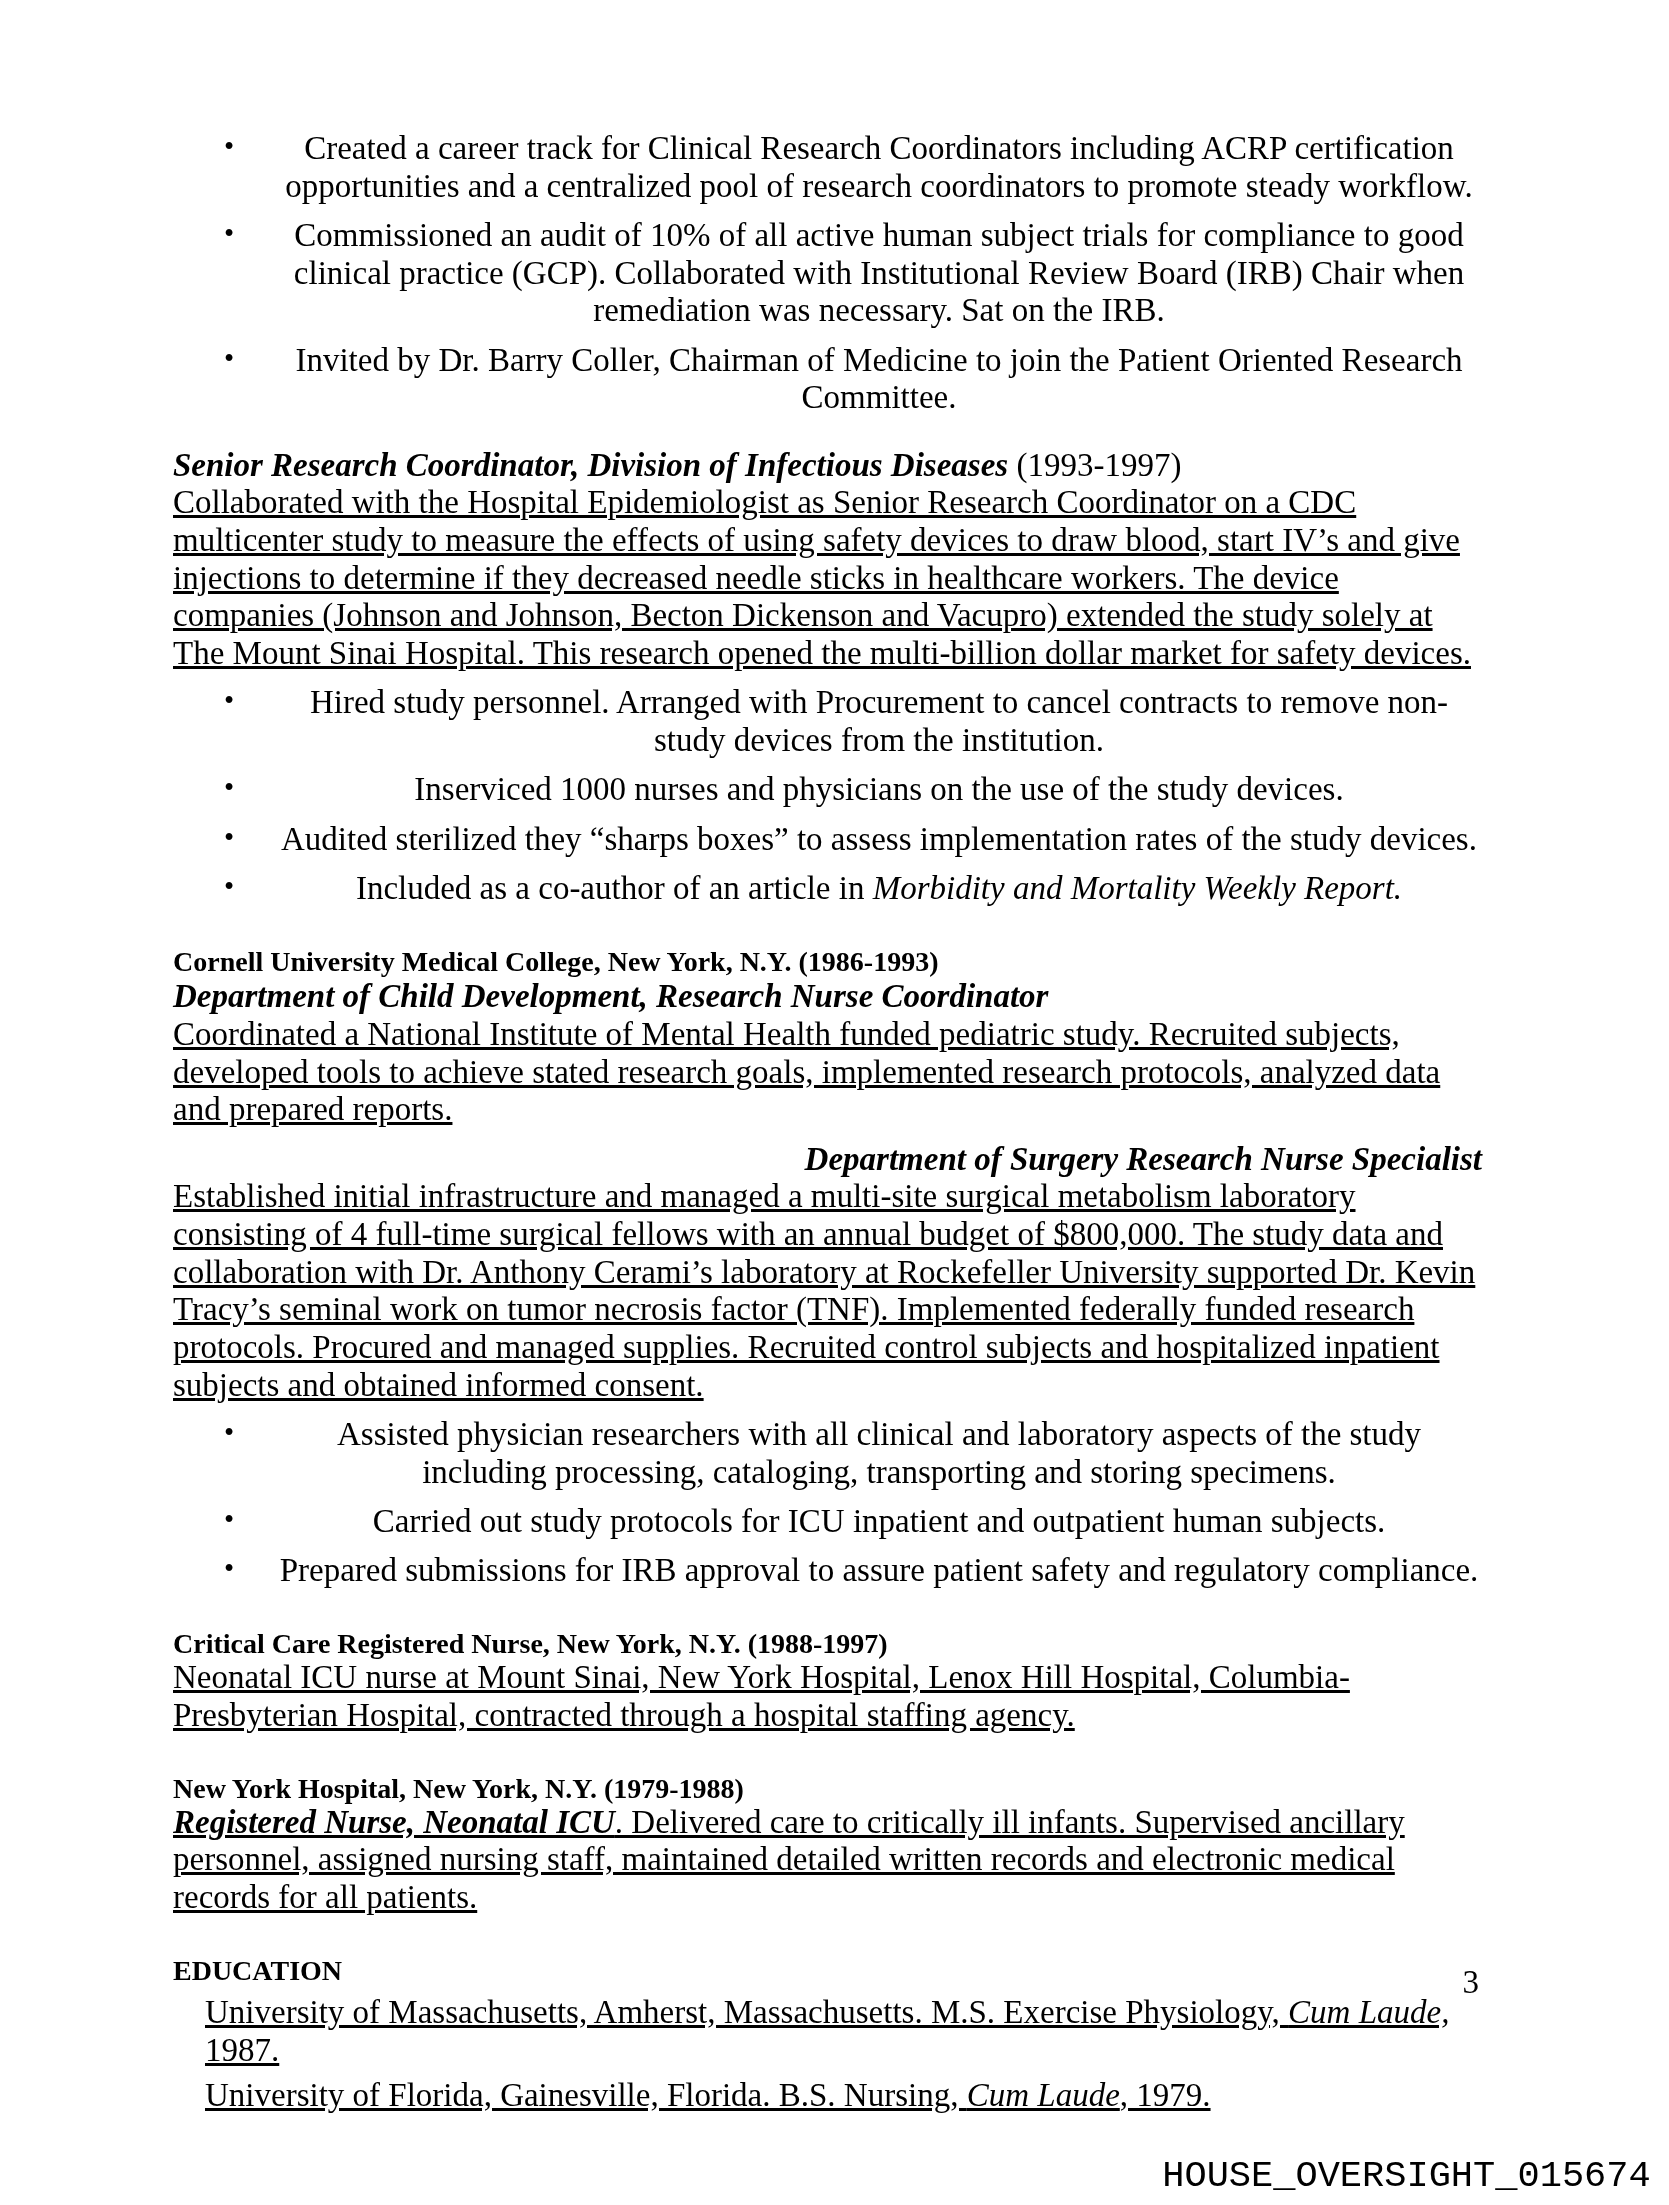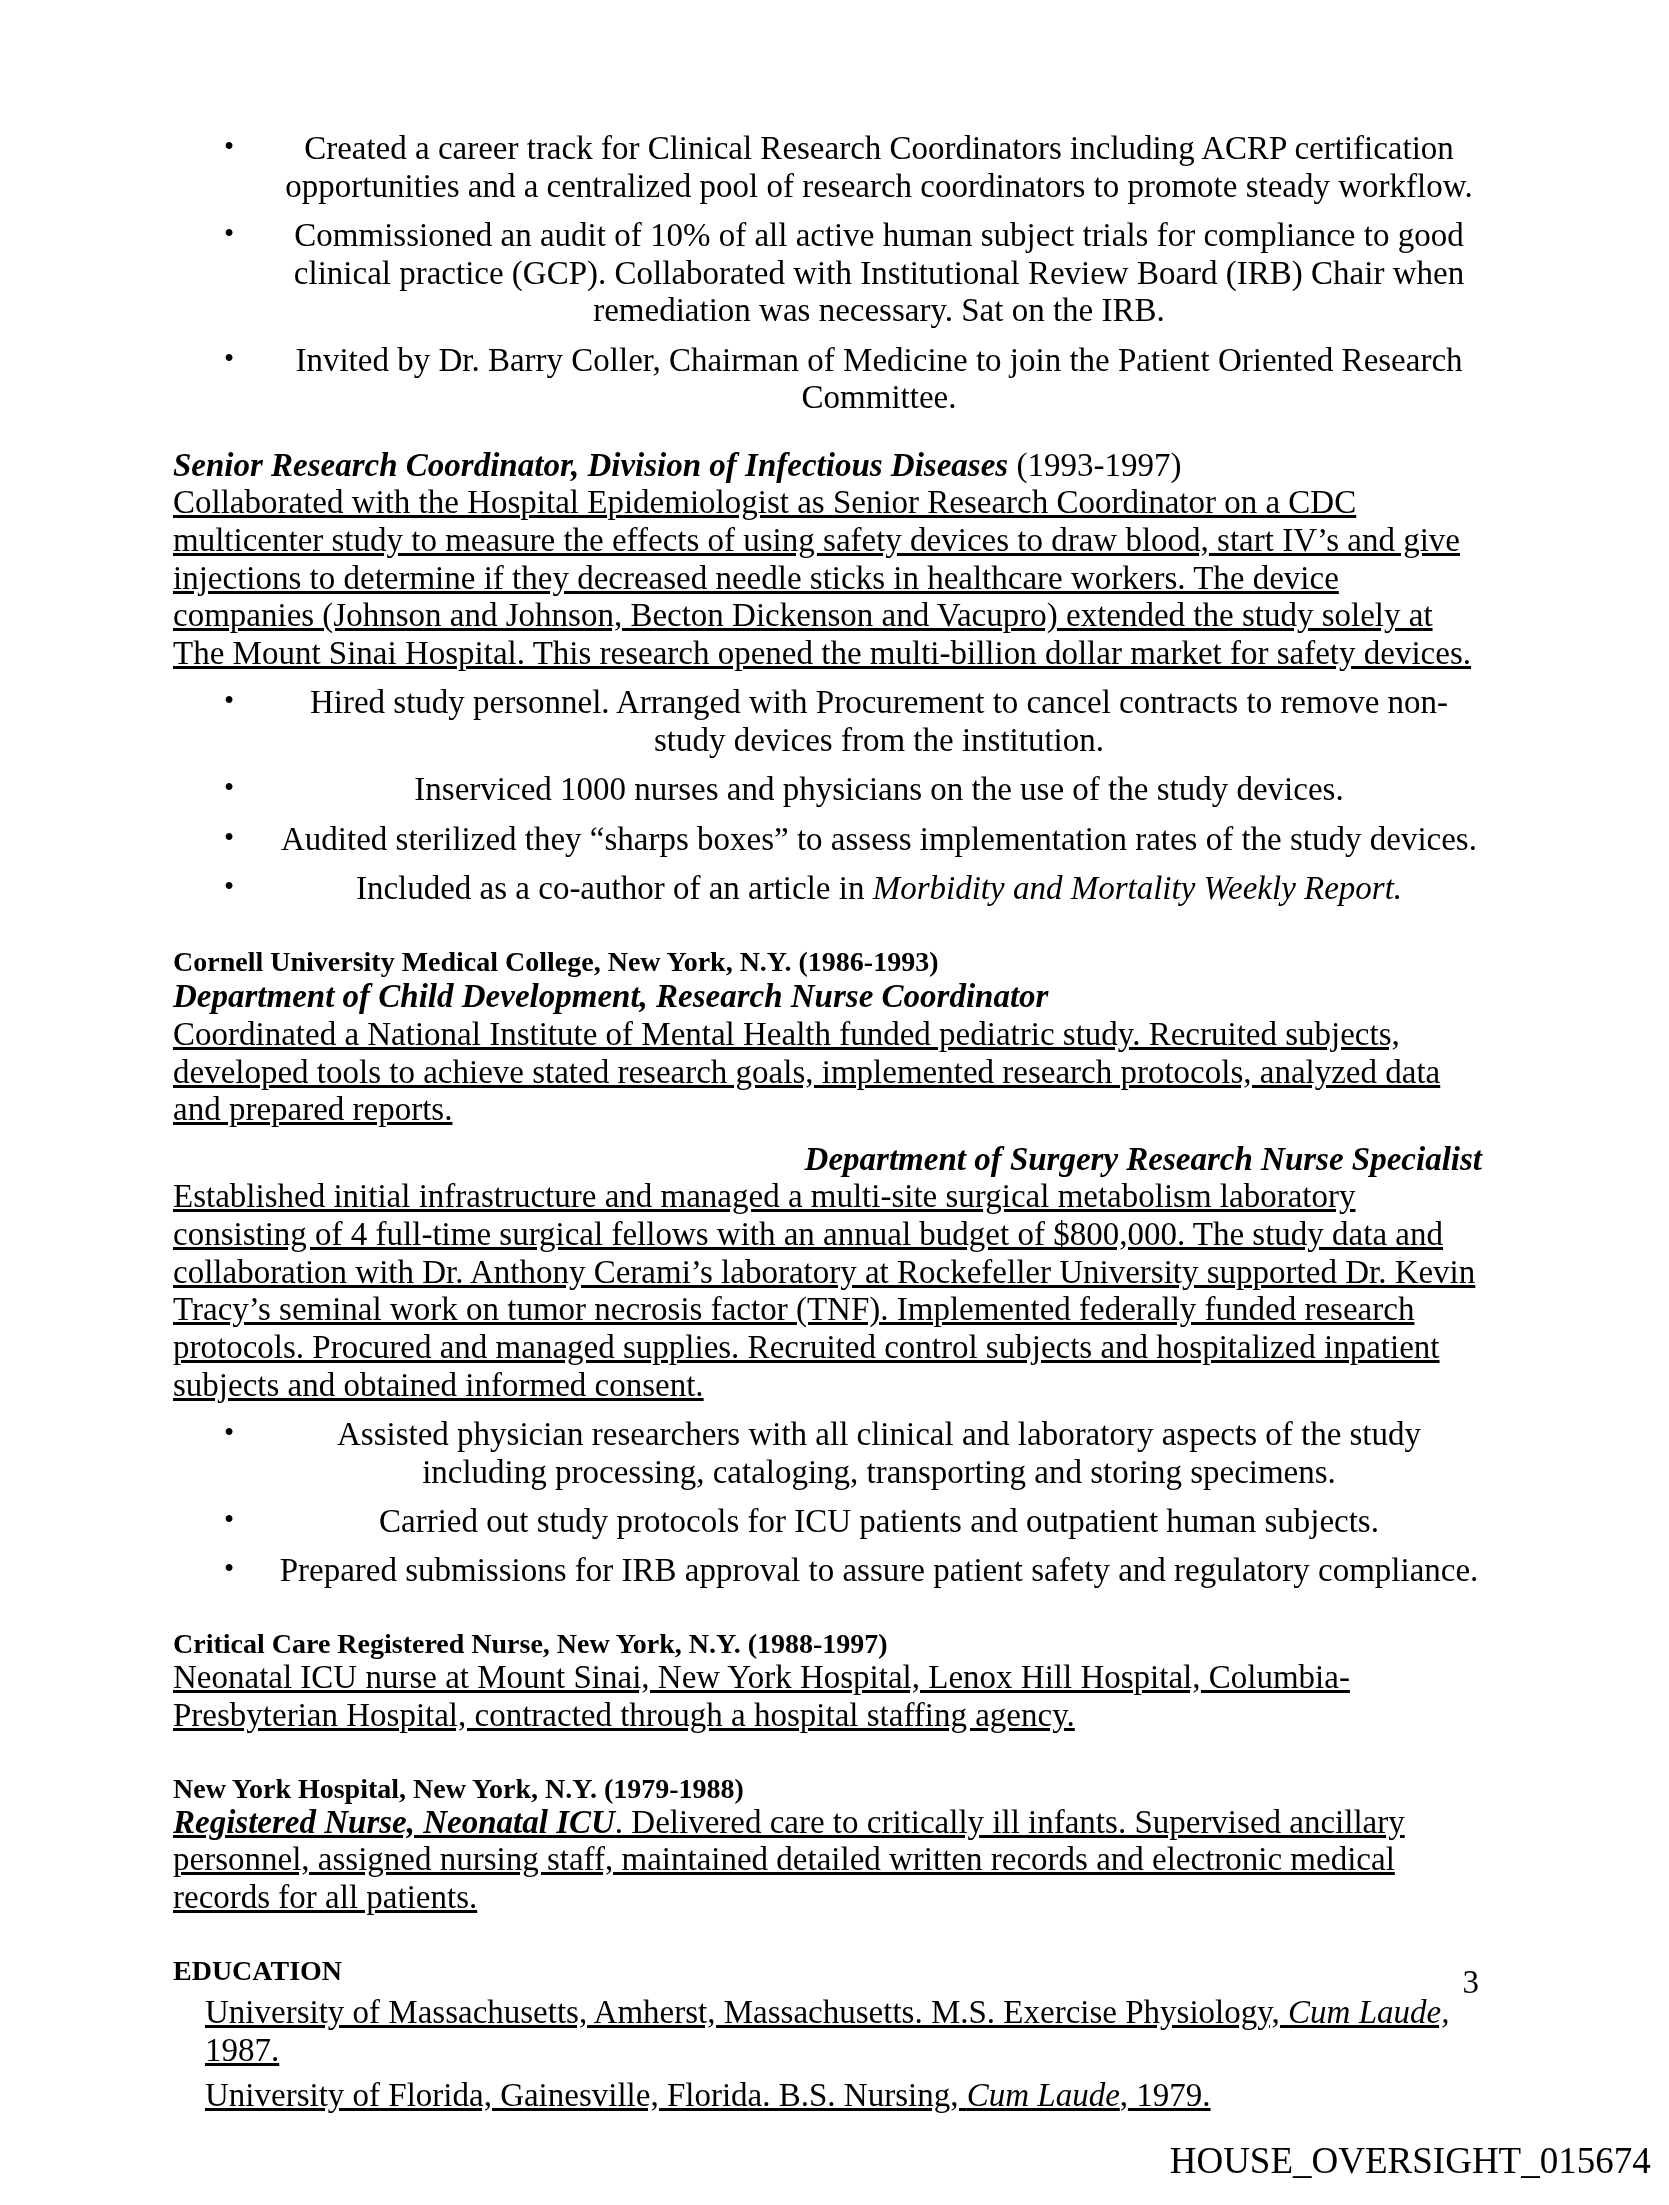--- a/index.html
+++ b/index.html
@@ -65,22 +65,22 @@
   .page-number {
     position: absolute;
     top: 1964px;
     right: 190px;
     font-size: 33px;
     font-family: "Liberation Serif", "DejaVu Serif", serif;
   }
   .footer-stamp {
     position: absolute;
     right: 18.3px;
-    bottom: 23px;
-    font-family: Liberation Serif, serif;
+    bottom: 8px;
+    font-family: Liberation Mono, monospace;
     font-size: 37px;
     letter-spacing: 0px;
   }
 </style>
 </head>
 <body>
 
 <div class="page">
   <div class="content">
 
@@ -128,21 +128,21 @@
     <div class="h-sub gap">Department of Surgery Research Nurse Specialist</div>
     <p class="para">Established initial infrastructure and managed a multi-site surgical metabolism laboratory consisting of 4 full-time surgical fellows with an annual budget of $800,000.  The study data and collaboration with Dr. Anthony Cerami’s laboratory at Rockefeller University supported Dr. Kevin Tracy’s seminal work on tumor necrosis factor (TNF).  Implemented federally funded research protocols.  Procured and managed supplies.  Recruited control subjects and hospitalized inpatient subjects and obtained informed consent.</p>
 
     <div class="bullet-group">
       <div class="bullet">
         <span class="marker">•</span>
         <span class="btext">Assisted physician researchers with all clinical and laboratory aspects of the study including processing, cataloging, transporting and storing specimens.</span>
       </div>
       <div class="bullet">
         <span class="marker">•</span>
-        <span class="btext">Carried out study protocols for ICU patients and outpatient human subjects.</span>
+        <span class="btext">Carried out study protocols for ICU inpatient and outpatient human subjects.</span>
       </div>
       <div class="bullet">
         <span class="marker">•</span>
         <span class="btext">Prepared submissions for IRB approval to assure patient safety and regulatory compliance.</span>
       </div>
     </div>
 
     <div class="h-major">Critical Care Registered Nurse, New York, N.Y. (1988-1997)</div>
     <p class="para">Neonatal ICU nurse at Mount Sinai, New York Hospital, Lenox Hill Hospital, Columbia-Presbyterian Hospital, contracted through a hospital staffing agency.</p>
 

